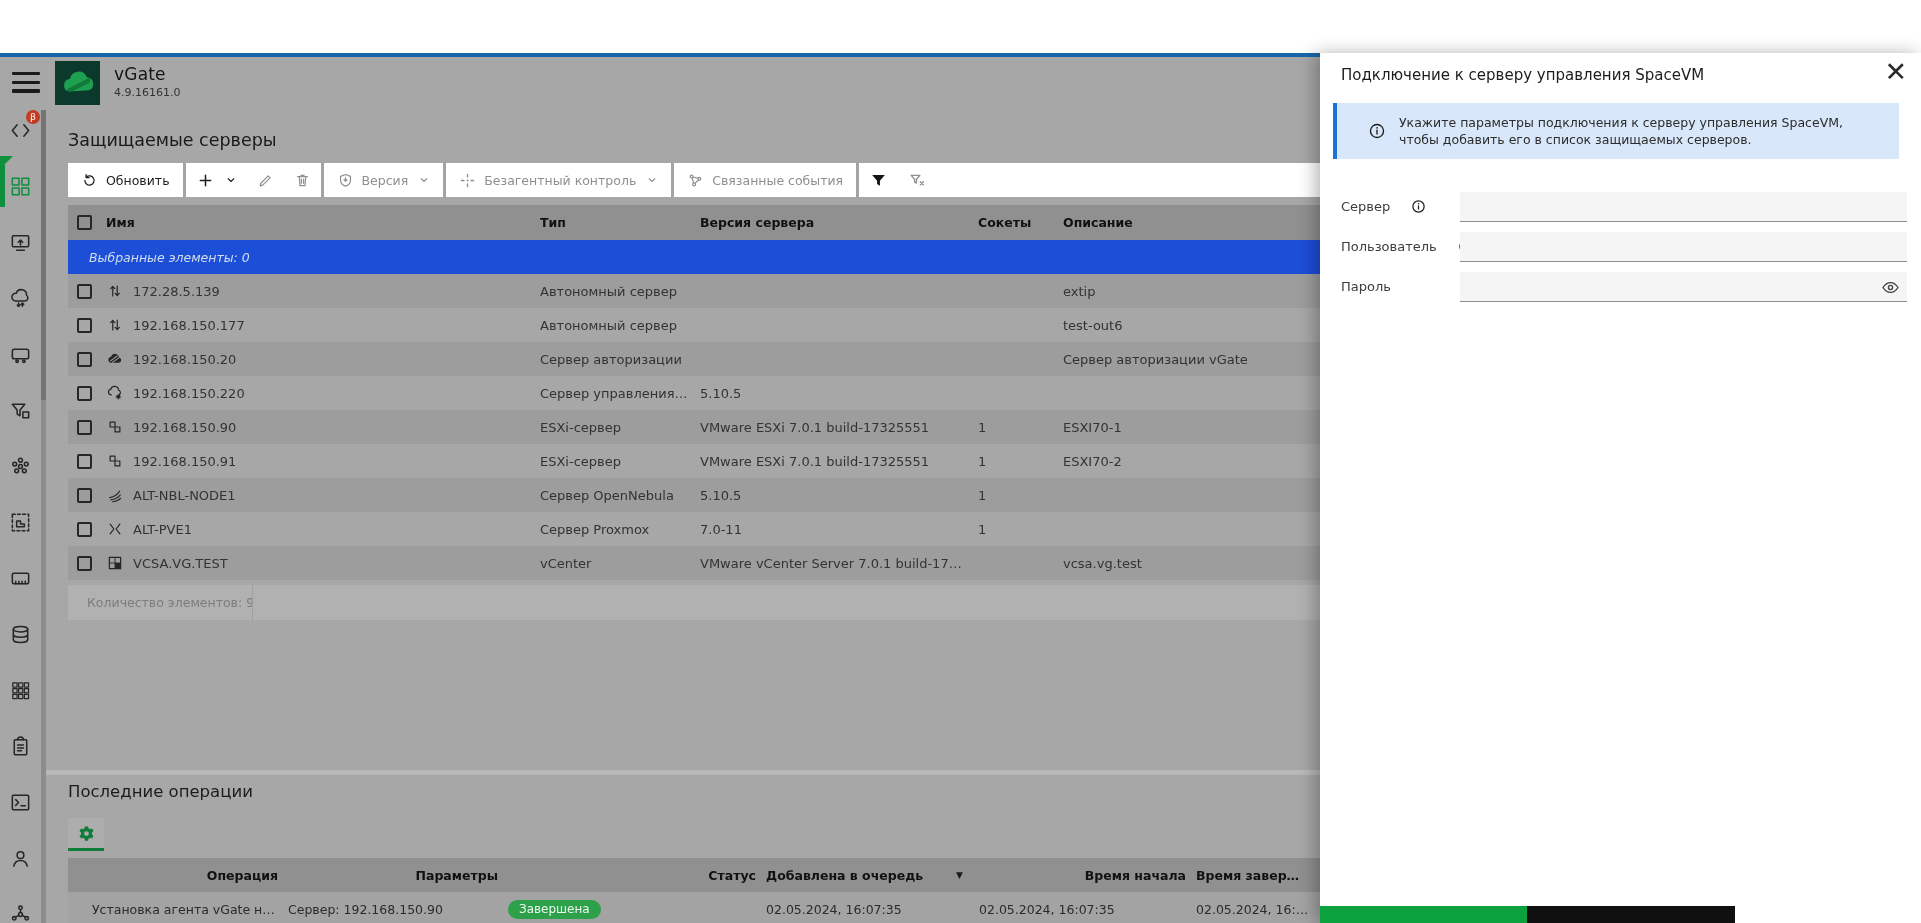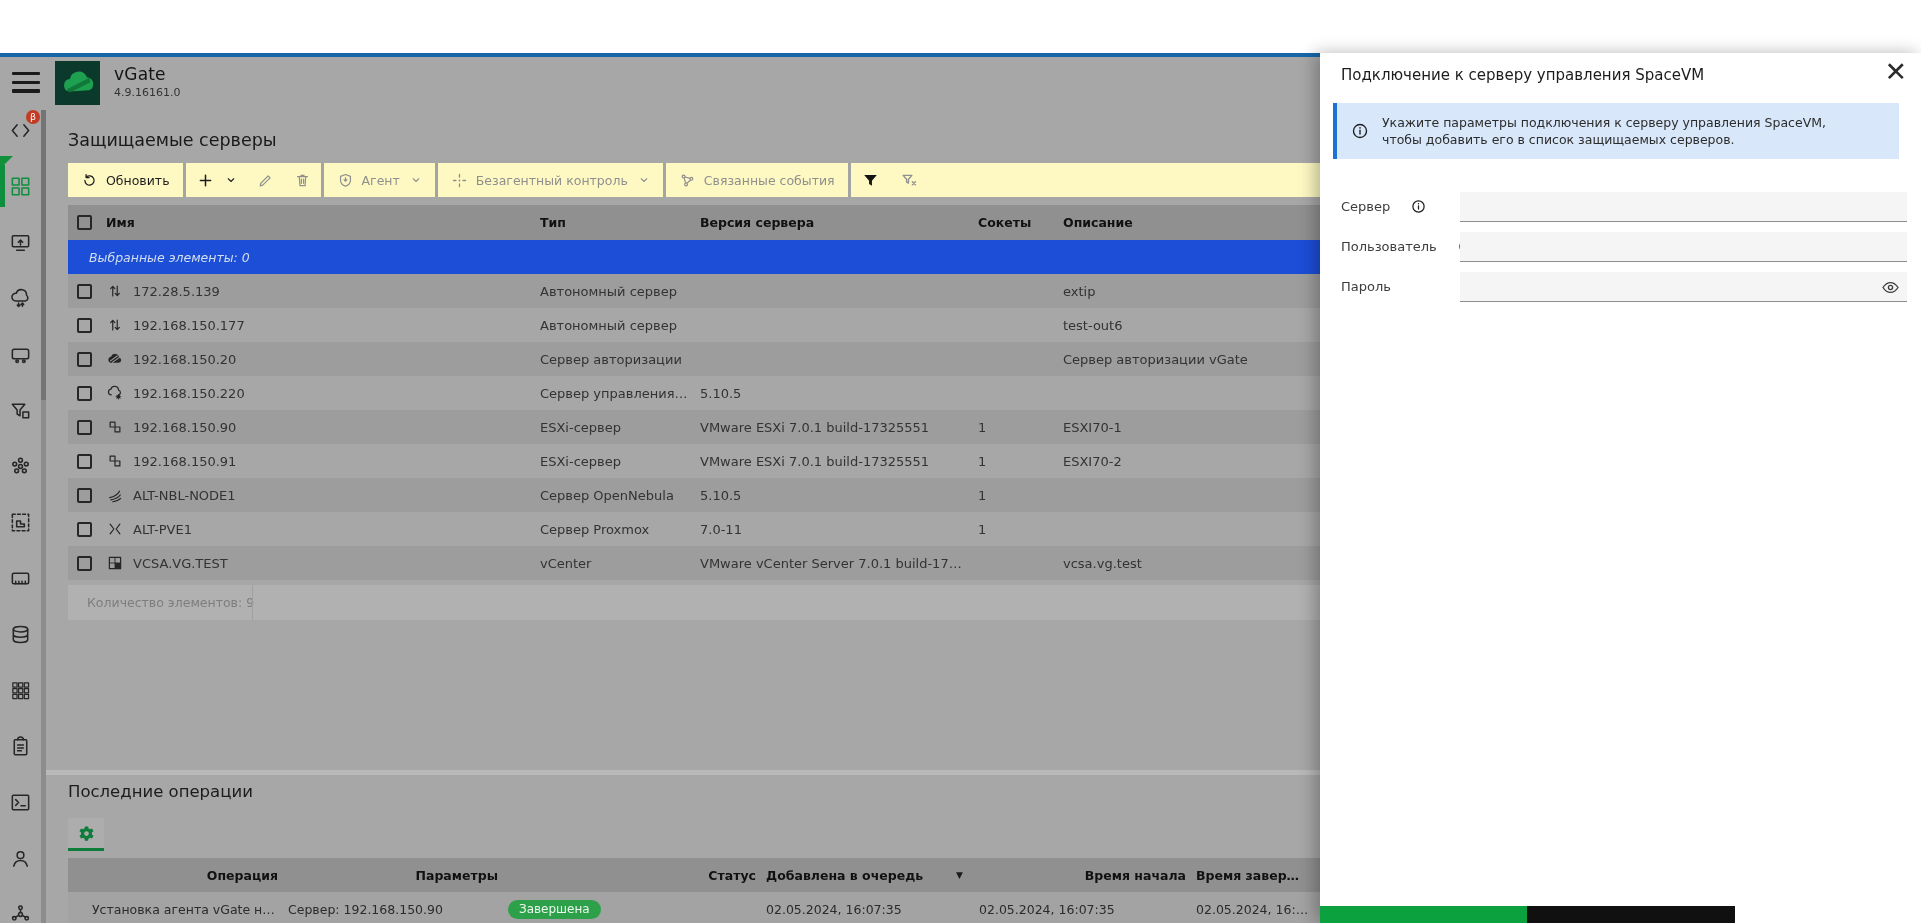--- a/index.html
+++ b/index.html
@@ -34,21 +34,21 @@
   .side-items { position:absolute; left:0; top:-8px; width:41px; display:flex; flex-direction:column; }
   .side-item { position:relative; height:56px; display:flex; align-items:center; justify-content:center; color:#262626; cursor:pointer; }
   .side-item.active { color:#0e8f3e; }
   .side-item.active::before { content:''; position:absolute; left:0; top:7px; height:42px; width:5px; background:#0e8f3e; }
   .side-badge { position:absolute; top:8px; right:1px; width:14px; height:14px; border-radius:50%; background:#c23b22; color:#fff; font-size:9.5px; line-height:14px; text-align:center; }
 
   
   .content { position:absolute; left:46px; top:53px; right:0; bottom:0; }
   .page-title { position:absolute; left:22px; top:20px; font-size:17.5px; color:#1a1a1a; }
 
-  .toolbar { position:absolute; left:22px; top:53px; right:0; height:34px; background:#fef9c3; display:flex; align-items:stretch; }
+  .toolbar { position:absolute; left:22px; top:53px; right:0; height:34px; background:#ffffff; display:flex; align-items:stretch; }
   .tbtn { display:flex; align-items:center; gap:8px; padding:0 13px; font-size:12.5px; color:#1d1d1d; cursor:pointer; white-space:nowrap; }
   .tbtn.icon-only { padding:0 10px; }
   .tbtn.disabled { color:#8f8f8f; cursor:default; }
   .tsep { width:3px; background:#a4a4a4; }
   .chev { margin-left:2px; }
 
   
   .table { position:absolute; left:22px; top:95px; right:0; }
   .thead { height:35px; background:#909090; display:grid; grid-template-columns:38px 434px 160px 278px 85px 1fr; align-items:center; font-weight:bold; font-size:12.5px; color:#111; }
   .banner { height:34px; background:#1d4ed8; color:#d2deeb; font-size:12.5px; display:flex; align-items:center; padding-left:21px;font-style:italic; }
@@ -69,21 +69,21 @@
   .ops-head { height:34px; background:#909090; display:grid; grid-template-columns:196px 220px 258px 213px 217px 1fr; align-items:center; font-weight:bold; font-size:12.5px; color:#111; padding-left:24px;text-align:right; }
   .ops-head .sortcell { display:flex; align-items:center; justify-content:space-between; padding-right:16px; }
   .sort-arrow { font-size:9px; color:#1a1a1a; }
   .ops-row { height:34px; background:#a3a3a3; display:grid; grid-template-columns:196px 220px 258px 213px 217px 1fr; align-items:center; font-size:12.5px; color:#2b2b2b; padding-left:24px; cursor:pointer; }
   .badge-pill { display:inline-flex; align-items:center; height:19px; padding:0 11px; border-radius:10px; background:#2da04a; color:#eef7ef; font-size:12px; }
 
   
   .panel { position:absolute; left:1320px; top:53px; width:601px; height:870px; background:#ffffff; box-shadow:-5px 0 16px rgba(0,0,0,.28); }
   .panel-title { position:absolute; left:21px; top:13px; width:530px; font-size:15px; color:#1c1c1c; }
   .panel-close { position:absolute; right:14px; top:4px; font-size:27px; color:#2b2b2b; cursor:pointer; line-height:30px; }
-  .info-box { position:absolute; left:13px; top:50px; width:566px; height:56px; background:#d8e8fa; border-left:4px solid #1a72d4; display:flex; align-items:center; }
+  .info-box { position:absolute; left:13px; top:50px; width:566px; height:56px; background:#d8e8fa; border-left:4px solid #1a72d4; display:flex; align-items:center;justify-content:flex-end; }
   .info-ic { margin:0 13px 0 14px; color:#1d1d1d; flex:0 0 auto; }
   .info-text { font-size:12.5px; line-height:17px; color:#2c2c2c; max-width:500px; padding-right:20px; }
   .fields { position:absolute; left:21px; top:139px; right:14px; }
   .frow { position:relative; height:31px; margin-bottom:9px; }
   .flabel { position:absolute; left:0; top:7px; font-size:13px; color:#3d3d3d; display:flex; align-items:center; gap:21px; }
   .flabel .fi { color:#1d1d1d; }
   .finput { position:absolute; left:119px; right:0; top:0; height:30px; background:#f5f5f5; border:none; border-bottom:1px solid #8e8e8e; font-size:13px; color:#222; padding:0 30px 0 8px; width:calc(100% - 119px); font-family:inherit; }
   .eye { position:absolute; right:7px; top:6px; color:#3f3f3f; cursor:pointer; }
   .bar-green { position:absolute; left:0; bottom:0; width:207px; height:17px; background:#0aa13e; }
   .bar-black { position:absolute; left:207px; bottom:0; width:208px; height:17px; background:#101010; }
@@ -288,21 +288,21 @@
         <svg width="17" height="17" viewBox="0 0 24 24" fill="none" stroke="currentColor" stroke-width="1.7" stroke-linecap="round">
             <path d="M5 6.5h14M10 6.5V4.8h4v1.7M7.5 6.5l.9 12.7h7.2l.9-12.7M10.5 10v6M13.5 10v6"></path>
           </svg>
       </div>
       <div class="tsep"></div>
       <div class="tbtn disabled">
         <svg width="17" height="17" viewBox="0 0 24 24" fill="none" stroke="currentColor" stroke-width="1.7" stroke-linecap="round" stroke-linejoin="round">
             <path d="M12 3.5l7 2.6v5.4c0 4.3-3.2 7.1-7 8.5-3.8-1.4-7-4.2-7-8.5V6.1z"></path>
             <path d="M12 8v5m0 0-2-2m2 2 2-2"></path>
           </svg>
-        <span>Агент</span>
+        <span>Версия</span>
         <svg class="chev" width="12" height="12" viewBox="0 0 24 24" fill="none" stroke="currentColor" stroke-width="2.2" stroke-linecap="round">
             <path d="M6.5 9.5 12 15l5.5-5.5"></path>
           </svg>
       </div>
       <div class="tsep"></div>
       <div class="tbtn disabled">
         <svg width="17" height="17" viewBox="0 0 24 24" fill="none" stroke="currentColor" stroke-width="1.9" stroke-linecap="round">
             <path d="M12 3.5V7M12 17v3.5M3.5 12H7M17 12h3.5"></path>
             <circle cx="12" cy="12" r="1.3" fill="currentColor" stroke="none"></circle>
           </svg>

